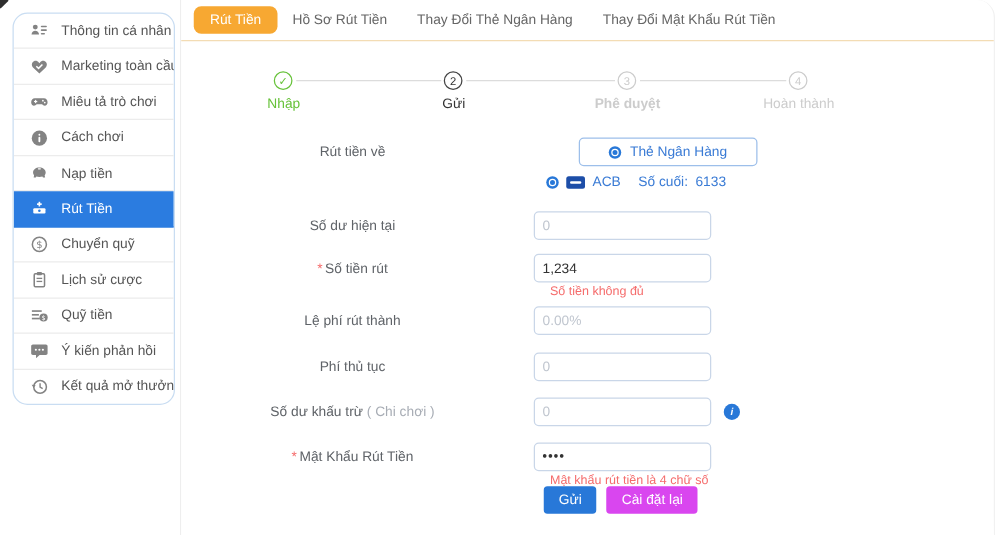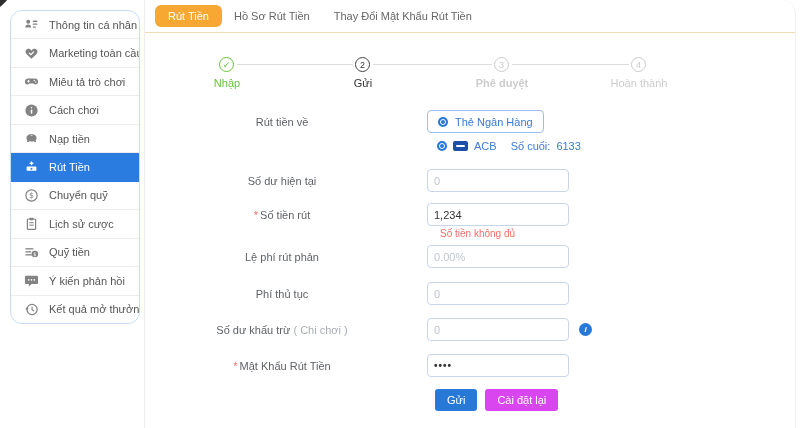--- a/index.html
+++ b/index.html
@@ -37,21 +37,21 @@
   
   .frow { position:absolute; left:0; width:100%; display:flex; align-items:center; }
   .lbl { width:282px; text-align:center; padding-right:8px; color:#5f6368; font-size:11px; white-space:nowrap; }
   .lbl .detail { color:#a8adb5; }
   .star { color:#f56c6c; margin-right:2px; }
   input.txt { width:142px; height:23px; border:1px solid #c9d6e8; border-radius:4px; font-size:11px; padding:0 6px; color:#333; font-family:inherit; outline:none; background:#fff; }
   input.txt::placeholder { color:#c0c6cf; }
   input.pwd { font-weight:bold; letter-spacing:1px; font-size:10px; }
   .err { position:absolute; left:295px; top:25px; font-size:10px; color:#f56c6c; white-space:nowrap; }
 
-  .bank-btn { display:flex; align-items:center; gap:7px; height:23px; padding:0 10px; border:1px solid #9dbfea; border-radius:4px; color:#3a7bd5; font-size:11px; background:#fff; cursor:pointer; font-family:inherit; }
+  .bank-btn { display:flex; align-items:center; gap:7px; height:23px; padding:0 23px; border:1px solid #9dbfea; border-radius:4px; color:#3a7bd5; font-size:11px; background:#fff; cursor:pointer; font-family:inherit;margin-left:36px; }
   .radio { width:10px; height:10px; border-radius:50%; background:#2878d8; position:relative; flex:none; }
   .radio::after { content:""; position:absolute; left:2px; top:2px; right:2px; bottom:2px; border:1.5px solid #fff; border-radius:50%; }
 
   .bank-card { position:absolute; top:140px; left:292px; display:flex; align-items:center; gap:6px; color:#3a7bd5; font-size:11px; }
   .bank-logo { width:15px; height:10px; background:#1d4ea8; border-radius:2px; display:flex; align-items:center; justify-content:center; flex:none; }
   .bank-logo::after { content:""; width:9px; height:2px; background:#fff; border-radius:1px; }
   .gap-l { margin-left:8px; }
 
   .info-i { width:13px; height:13px; border-radius:50%; background:#2878d8; color:#fff; font-size:8px; font-weight:bold; font-style:italic; display:flex; align-items:center; justify-content:center; margin-left:10px; cursor:pointer; }
 
@@ -162,20 +162,21 @@
   </div>
 </nav>
 
 <div class="v-divider"></div>
 
 <main class="main">
 
   <div class="tabbar">
     <div class="tab active">Rút Tiền</div>
     <div class="tab">Hồ Sơ Rút Tiền</div>
+    <div class="tab">Thay Đổi Thẻ Ngân Hàng</div>
     <div class="tab">Thay Đổi Mật Khẩu Rút Tiền</div>
   </div>
 
   <div class="step-line" style="left:92px;width:116px;"></div>
   <div class="step-line" style="left:228px;width:119px;"></div>
   <div class="step-line" style="left:367px;width:117px;"></div>
 
   <div class="step-circle done" style="left:74px;">✓</div>
   <div class="step-circle active" style="left:210px;">2</div>
   <div class="step-circle" style="left:349px;">3</div>
@@ -207,38 +208,39 @@
     <input class="txt" type="text" placeholder="0" style="">
   </div>
 
   <div class="frow" style="top:203px;">
     <div class="lbl"><span class="star">*</span><span>Số tiền rút</span></div>
     <input class="txt" type="text" value="1,234" style="">
     <div class="err">Số tiền không đủ</div>
   </div>
 
   <div class="frow" style="top:245px;">
-    <div class="lbl">Lệ phí rút phản</div>
+    <div class="lbl">Lệ phí rút thành</div>
     <input class="txt" type="text" placeholder="0.00%" style="">
   </div>
 
   <div class="frow" style="top:282px;">
     <div class="lbl">Phí thủ tục</div>
     <input class="txt" type="text" placeholder="0" style="">
   </div>
 
   <div class="frow" style="top:318px;">
     <div class="lbl"><span>Số dư khấu trừ</span> <span class="detail">( Chi chơi )</span></div>
     <input class="txt" type="text" placeholder="0" style="">
     <span class="info-i">i</span>
   </div>
 
   <div class="frow" style="top:354px;">
     <div class="lbl"><span class="star">*</span><span>Mật Khẩu Rút Tiền</span></div>
     <input class="txt pwd" type="text" value="••••" style="">
+    <div class="err">Mật khẩu rút tiền là 4 chữ số</div>
   </div>
 
   <div class="btn-row">
     <button class="btn primary">Gửi</button>
     <button class="btn gray">Cài đặt lại</button>
   </div>
 
 </main>
 
 </body></html>

